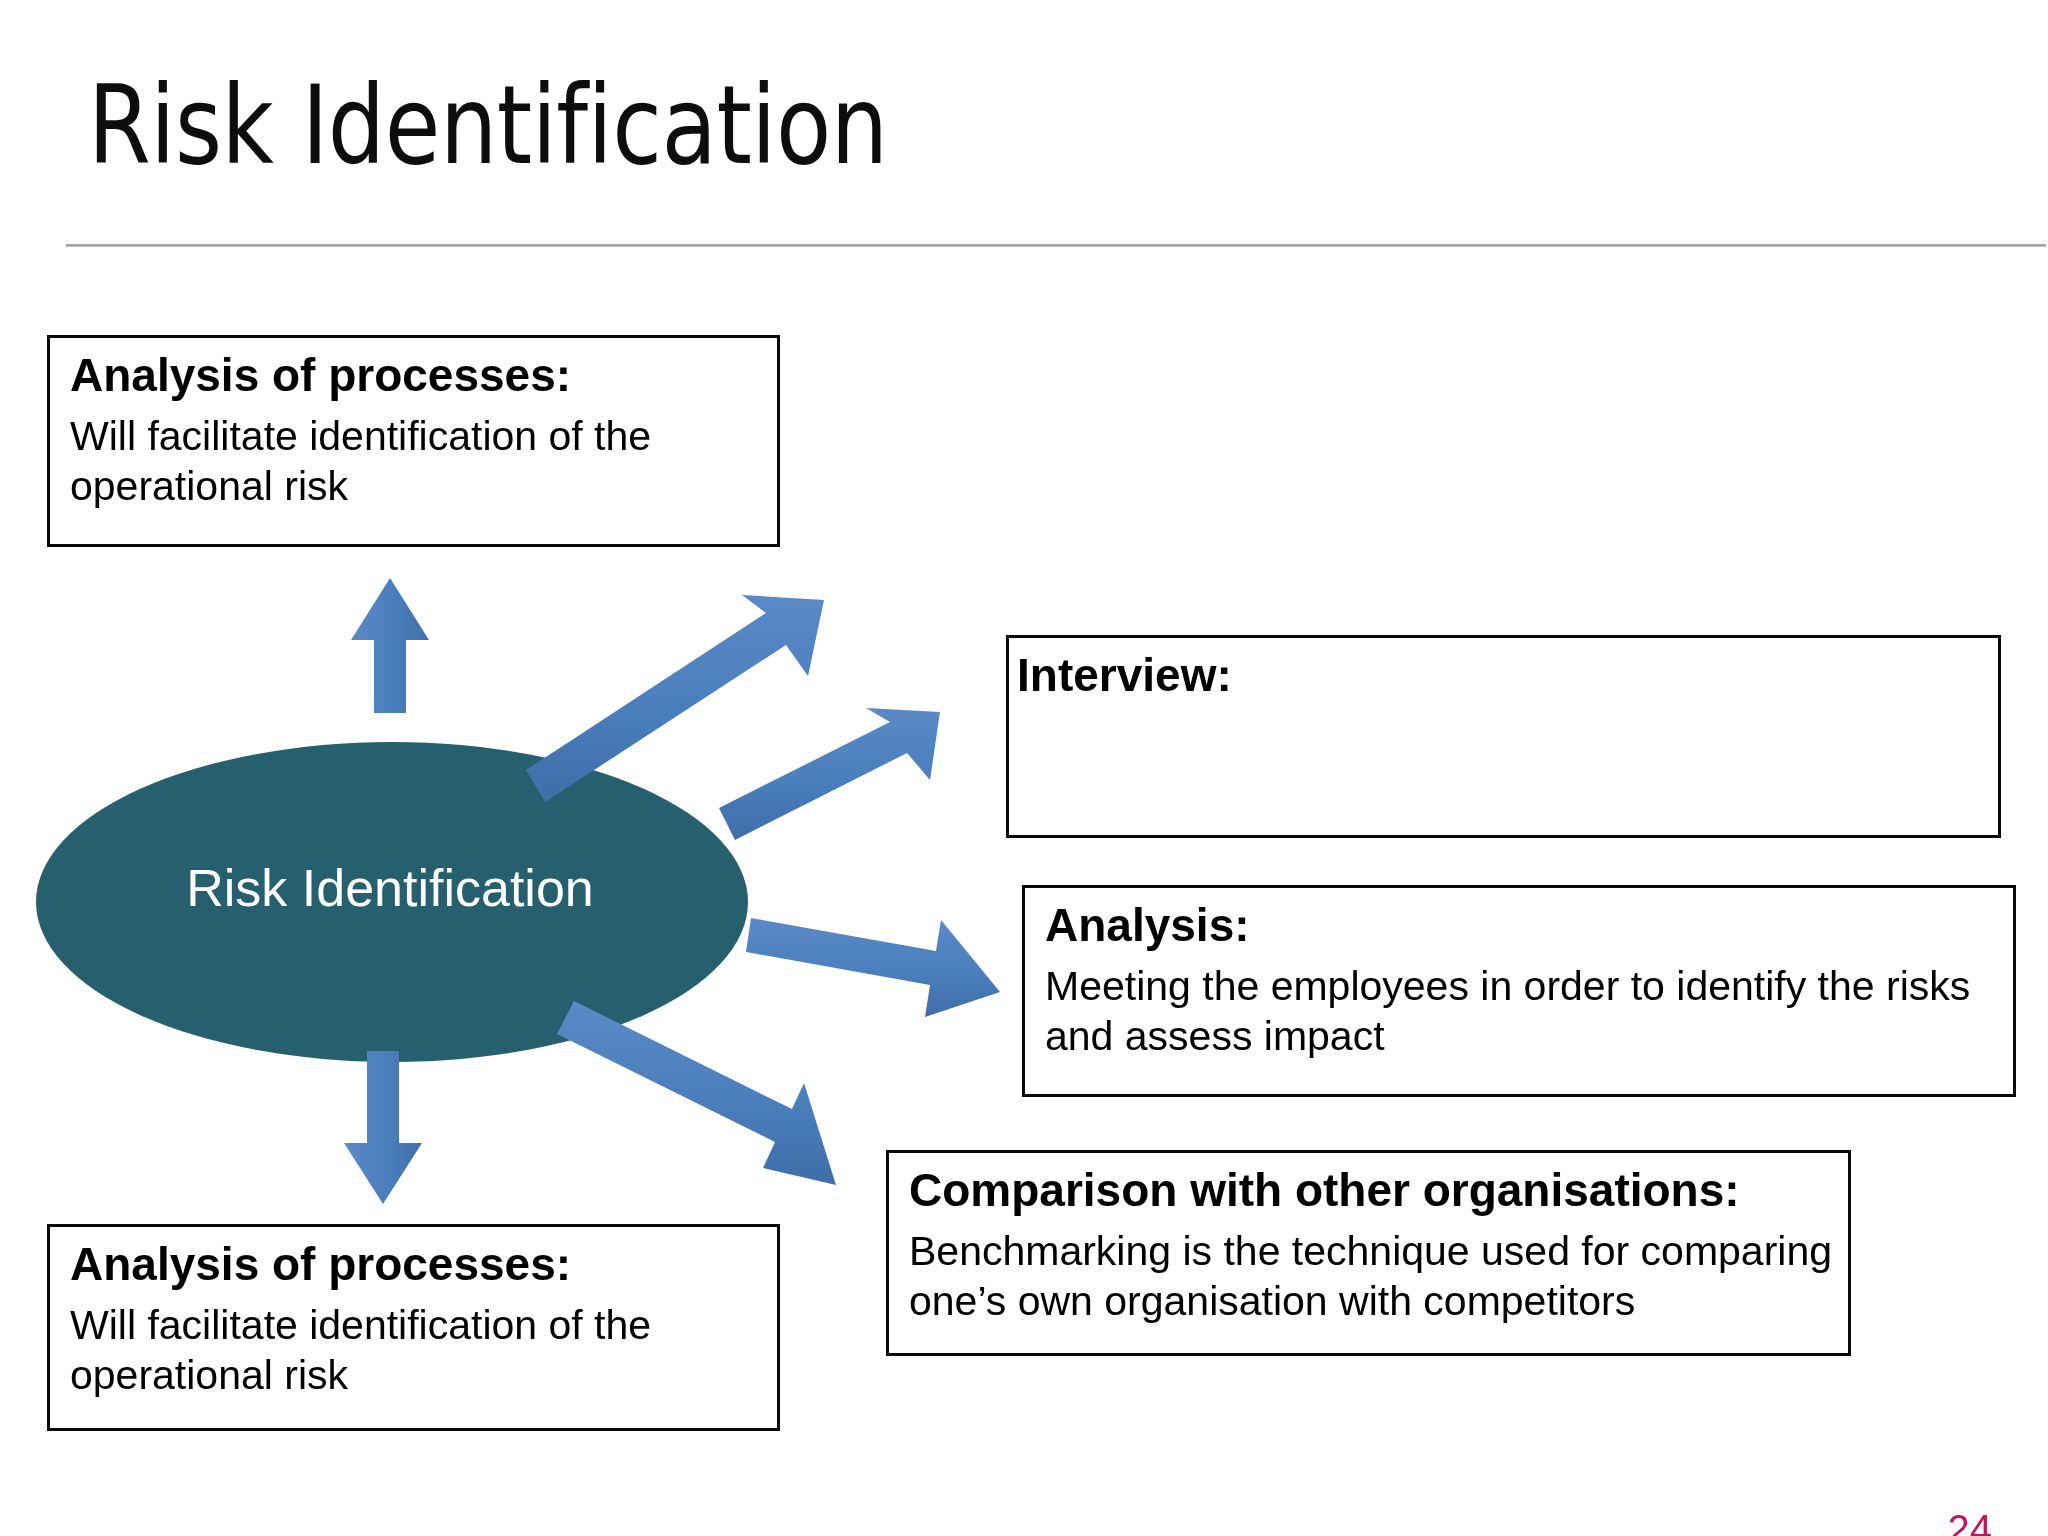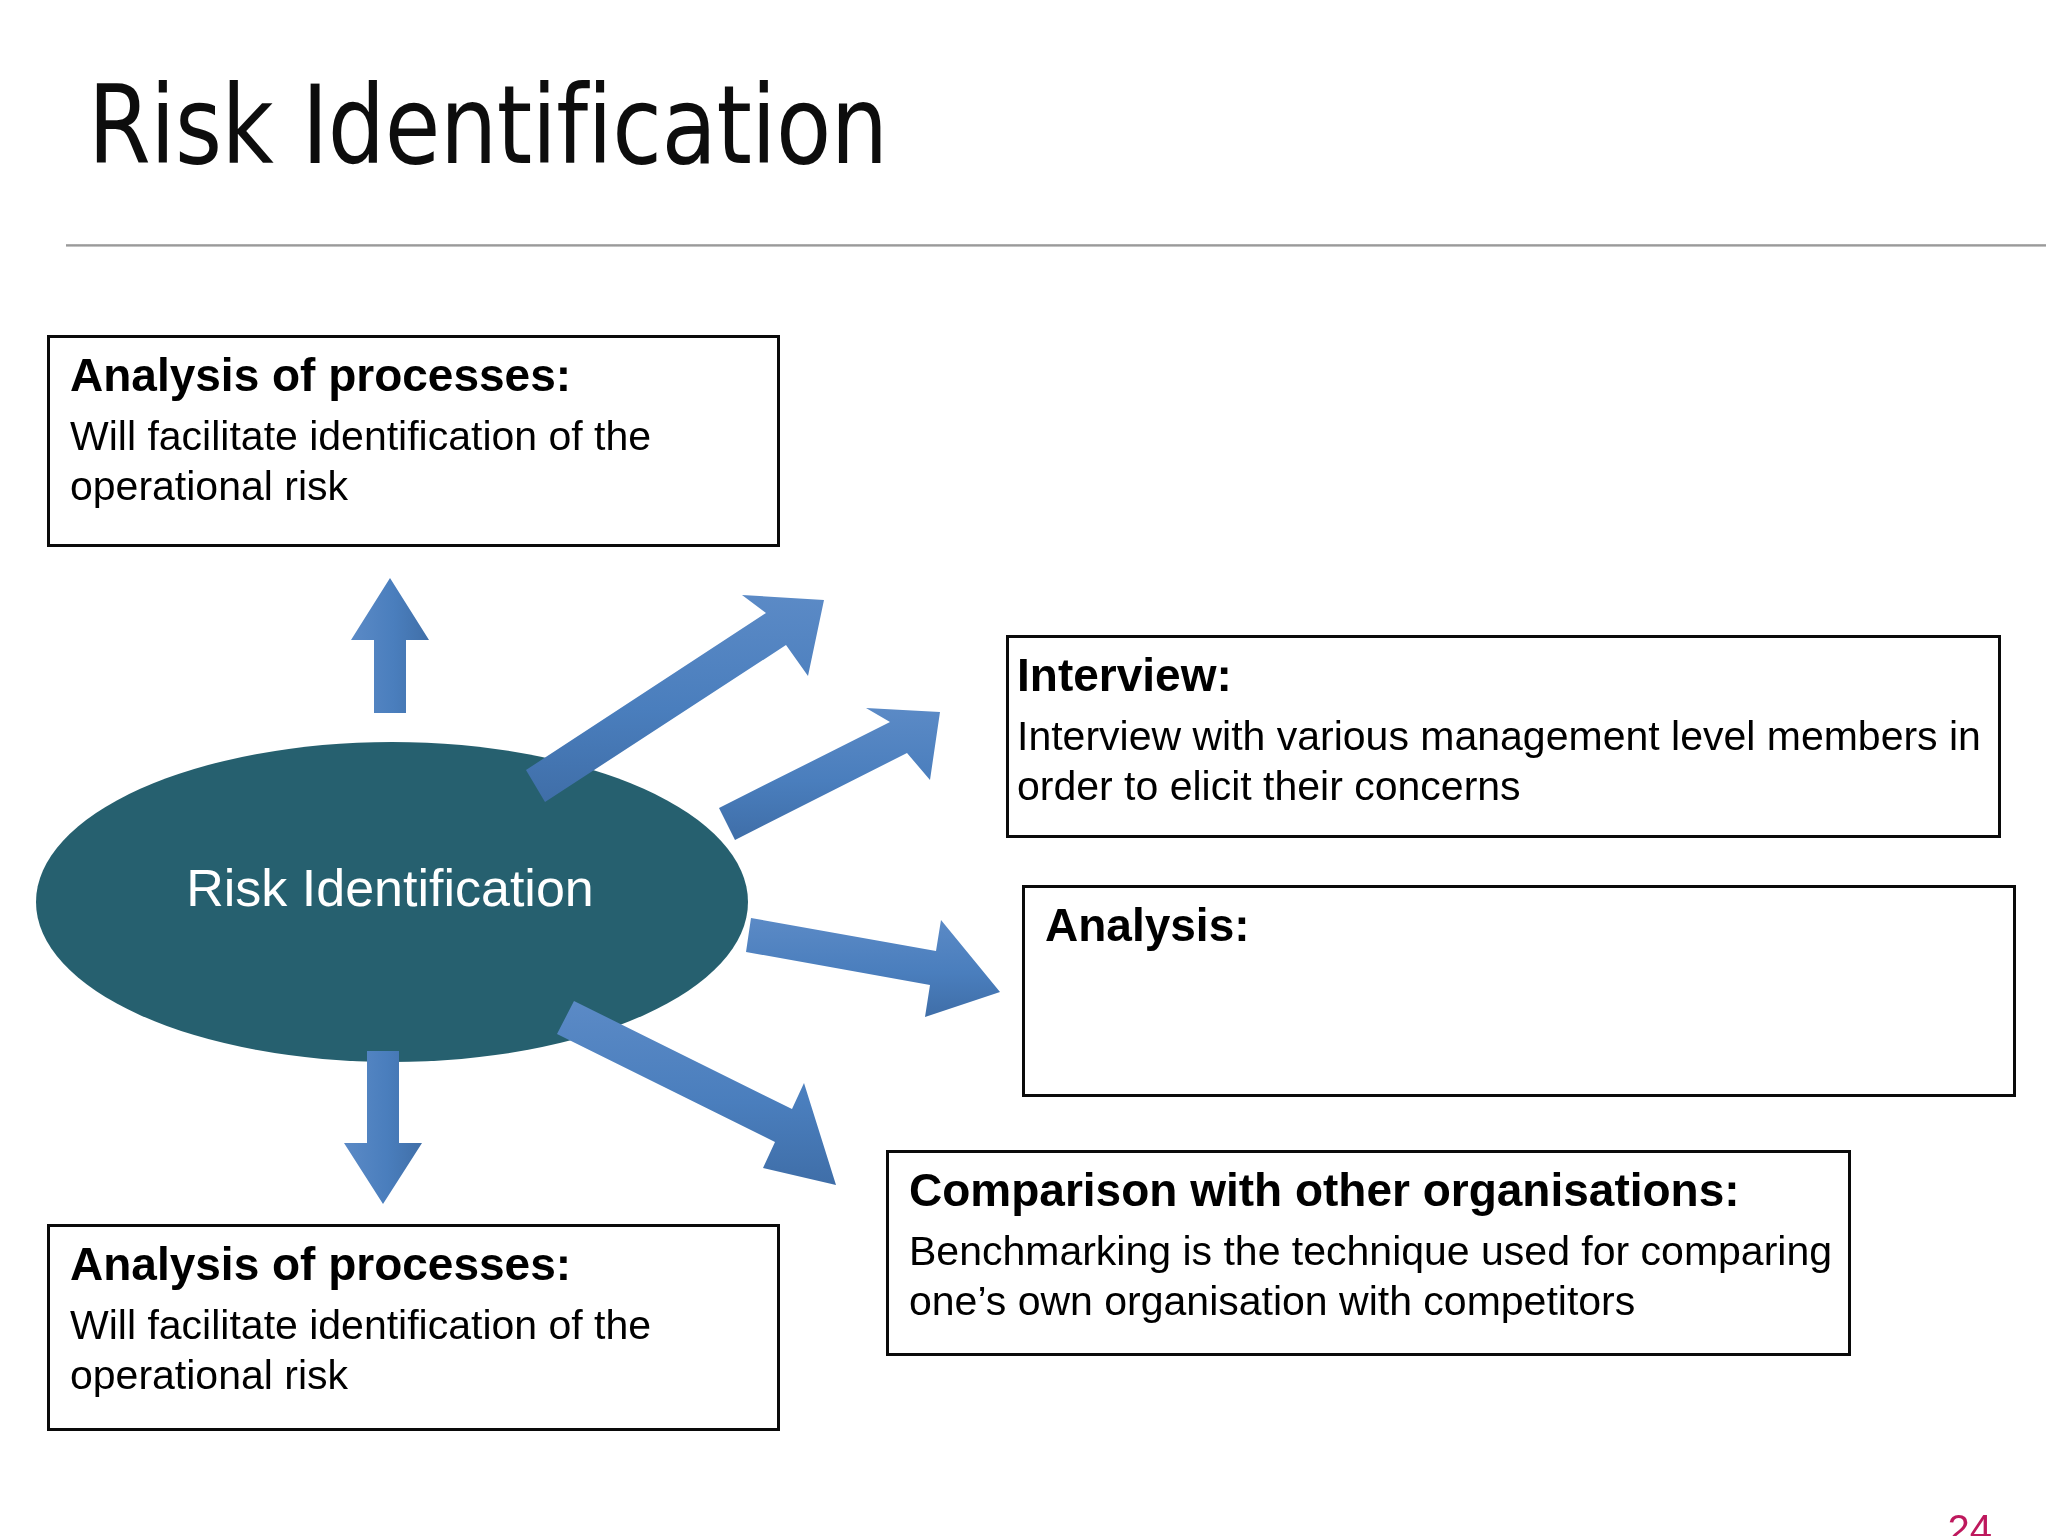--- a/index.html
+++ b/index.html
@@ -165,25 +165,25 @@
   <div id="ellipse-label">Risk Identification</div>
 
   <div class="tbox" id="box-analysis-top">
     <p class="bt">Analysis of processes:</p>
     <p class="bb">Will facilitate identification of the operational risk</p>
   </div>
 
 
   <div class="tbox" id="box-interview">
     <p class="bt">Interview:</p>
-    <p class="bb">Interview with various management level members in order to elicit their concerns</p>
   </div>
 
   <div class="tbox" id="box-workshops">
     <p class="bt">Analysis:</p>
+    <p class="bb">Meeting the employees in order to identify the risks and assess impact</p>
   </div>
 
   <div class="tbox" id="box-comparison">
     <p class="bt">Comparison with other organisations:</p>
     <p class="bb">Benchmarking is the technique used for comparing one’s own organisation with competitors</p>
   </div>
 
   <div class="tbox" id="box-analysis-bot">
     <p class="bt">Analysis of processes:</p>
     <p class="bb">Will facilitate identification of the operational risk</p>

